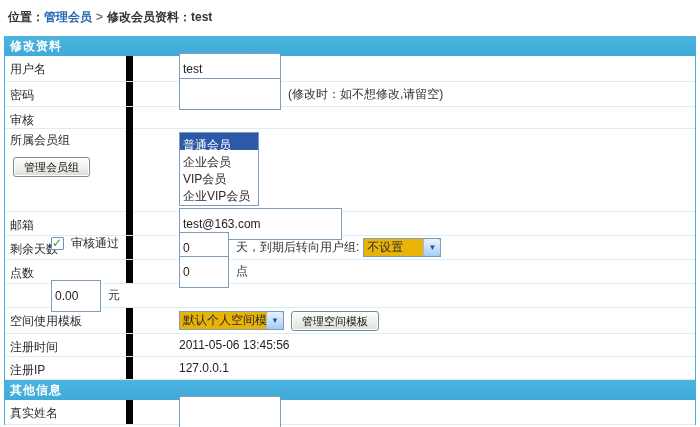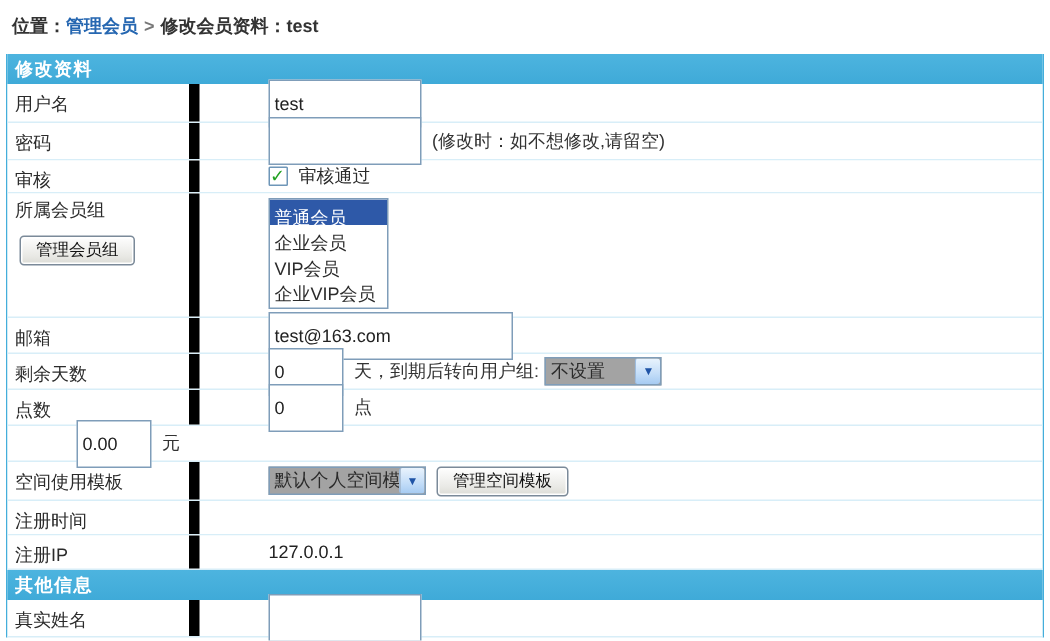--- a/index.html
+++ b/index.html
@@ -13,21 +13,21 @@
 
   
   .panel { margin: 0 4px; width: 692px; border-left: 1px solid #44AEDB; border-right: 1px solid #44AEDB; }
   .section-header { height: 20px; background: linear-gradient(#4DB4DF, #3FAAD8); color: #fff;
     font-weight: bold; line-height: 20px; padding-left: 5px; letter-spacing: 1px; }
 
   .row { display: flex; border-bottom: 1px solid #D8EEF8; background: #fff; }
   .label-cell { width: 128px; flex: 0 0 128px; padding: 5px 4px 0 5px; border-right: 7px solid #000000; }
   .value-cell { flex: 1; padding-left: 46px; display: flex; align-items: center; }
 
-  .h26 { height: 26px; } .h25 { height: 25px; } .h22 { height: 22px; }
+  .h26 { height: 26px; } .h25 { height: 25px; } .h22 { height: 22px; flex-direction: column; }
   .h83 { height: 83px; } .h24 { height: 24px; } .h23 { height: 23px; }
 
   .row.top-align .value-cell { align-items: flex-start; padding-top: 3px; }
   .row.top-align .label-cell { padding-top: 3px; }
 
   input.txt { height: 32px; border: 1px solid #7F9DB9; padding: 1px 3px; font-size: 12px;
     font-family: "Liberation Sans", "DejaVu Sans", sans-serif; color: #222; background: #fff; outline: none; }
   .w100 { width: 102px; } .w160 { width: 163px; } .w50 { width: 50px; }
 
   .note { margin-left: 7px; color: #333; }
@@ -46,21 +46,21 @@
   .listbox .opt.sel { background: #2E59A8; color: #fff; }
 
   
   .btn { display: inline-block; height: 20px; line-height: 18px; padding: 0 10px;
     border: 1px solid #7B8A99; border-radius: 3px; background: linear-gradient(#FEFEFE, #E9E9E5 70%, #DCDCD6);
     font-size: 11px; color: #111; cursor: pointer; box-shadow: inset 0 0 0 1px #fff; }
   .group-btn { margin-top: 8px; margin-left: 3px; }
 
   
   .select { display: inline-flex; align-items: stretch; height: 19px; border: 1px solid #7F9DB9;
-    background: #a3a3a3; cursor: default; }
+    background: #eab308; cursor: default; }
   .select .sel-text { flex: 1; line-height: 17px; padding: 0 3px; white-space: nowrap; overflow: hidden; }
   .select .arrow { width: 17px; display: flex; align-items: center; justify-content: center;
     background: linear-gradient(#E9F3FD, #C3DDF8 60%, #A6CBF2); border-left: 1px solid #9EBCDD;
     border-radius: 2px; margin: 0px; color: #1F54A6; font-size: 8px; }
   .sel-days { width: 78px; } .sel-template { width: 105px; margin-right: 7px; }
 
   .static-value { color: #222; }
 </style>
 </head>
 <body>
@@ -151,20 +151,23 @@
       <span class="select sel-template">
         <span class="sel-text">默认个人空间模板</span>
         <span class="arrow">▼</span>
       </span>
       <button class="btn">管理空间模板</button>
     </div>
   </div>
 
   <div class="row h23">
     <div class="label-cell">注册时间</div>
+    <div class="value-cell">
+      <span class="static-value">2011-05-06 13:45:56</span>
+    </div>
   </div>
 
   <div class="row h23">
     <div class="label-cell">注册IP</div>
     <div class="value-cell">
       <span class="static-value">127.0.0.1</span>
     </div>
   </div>
 
   <div class="section-header">其他信息</div>

